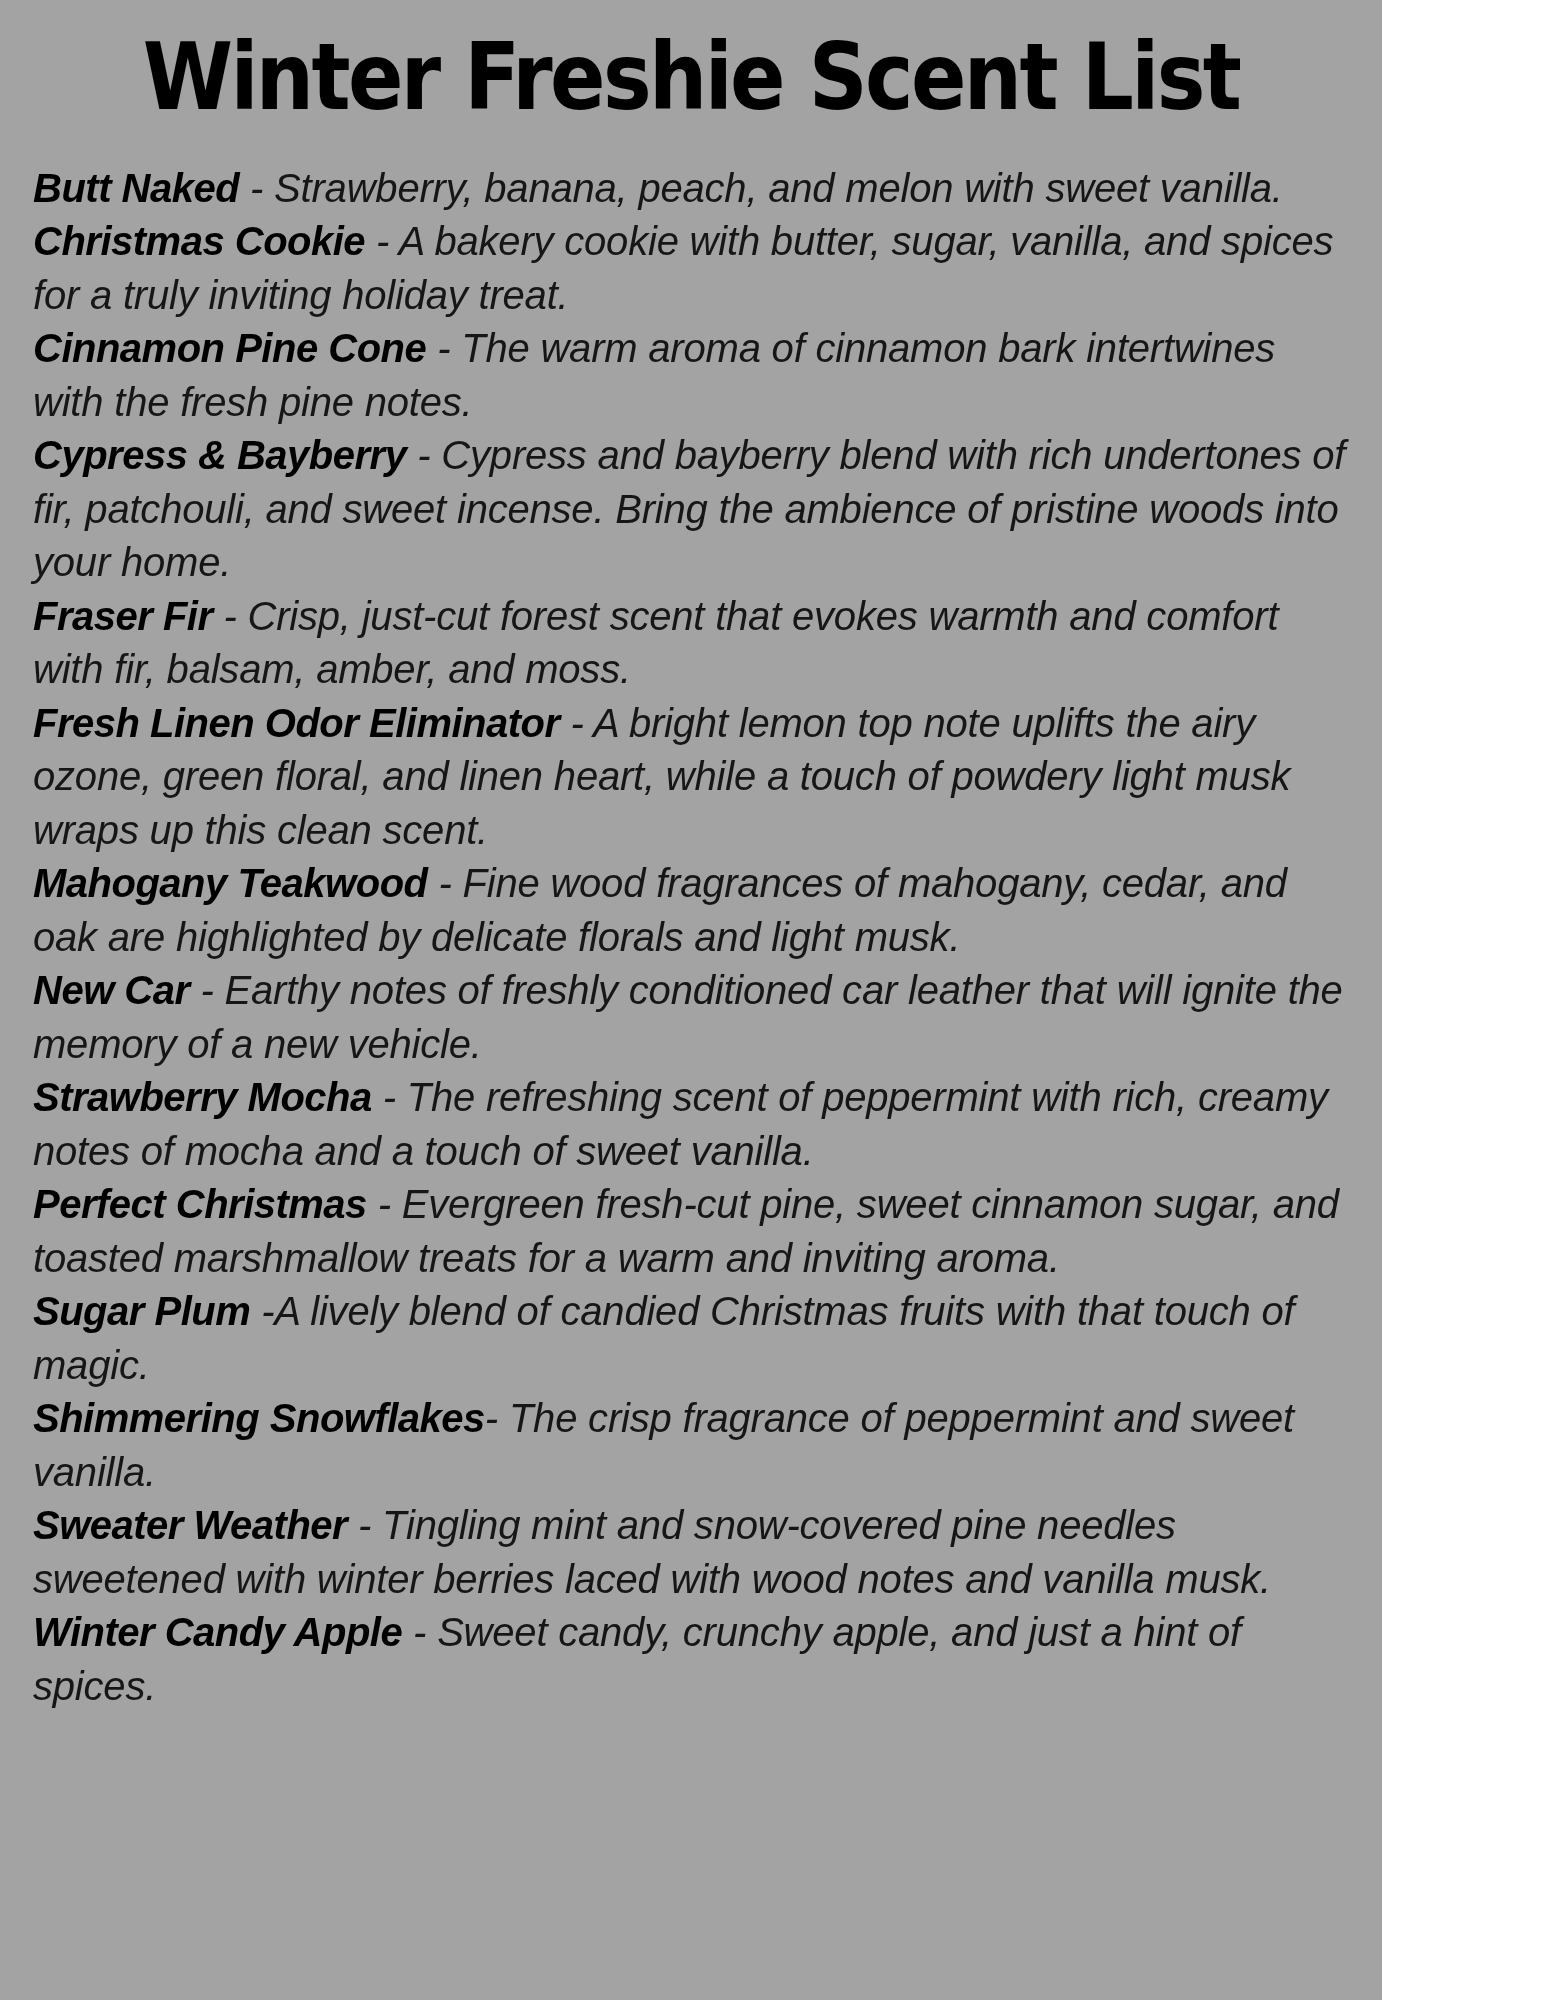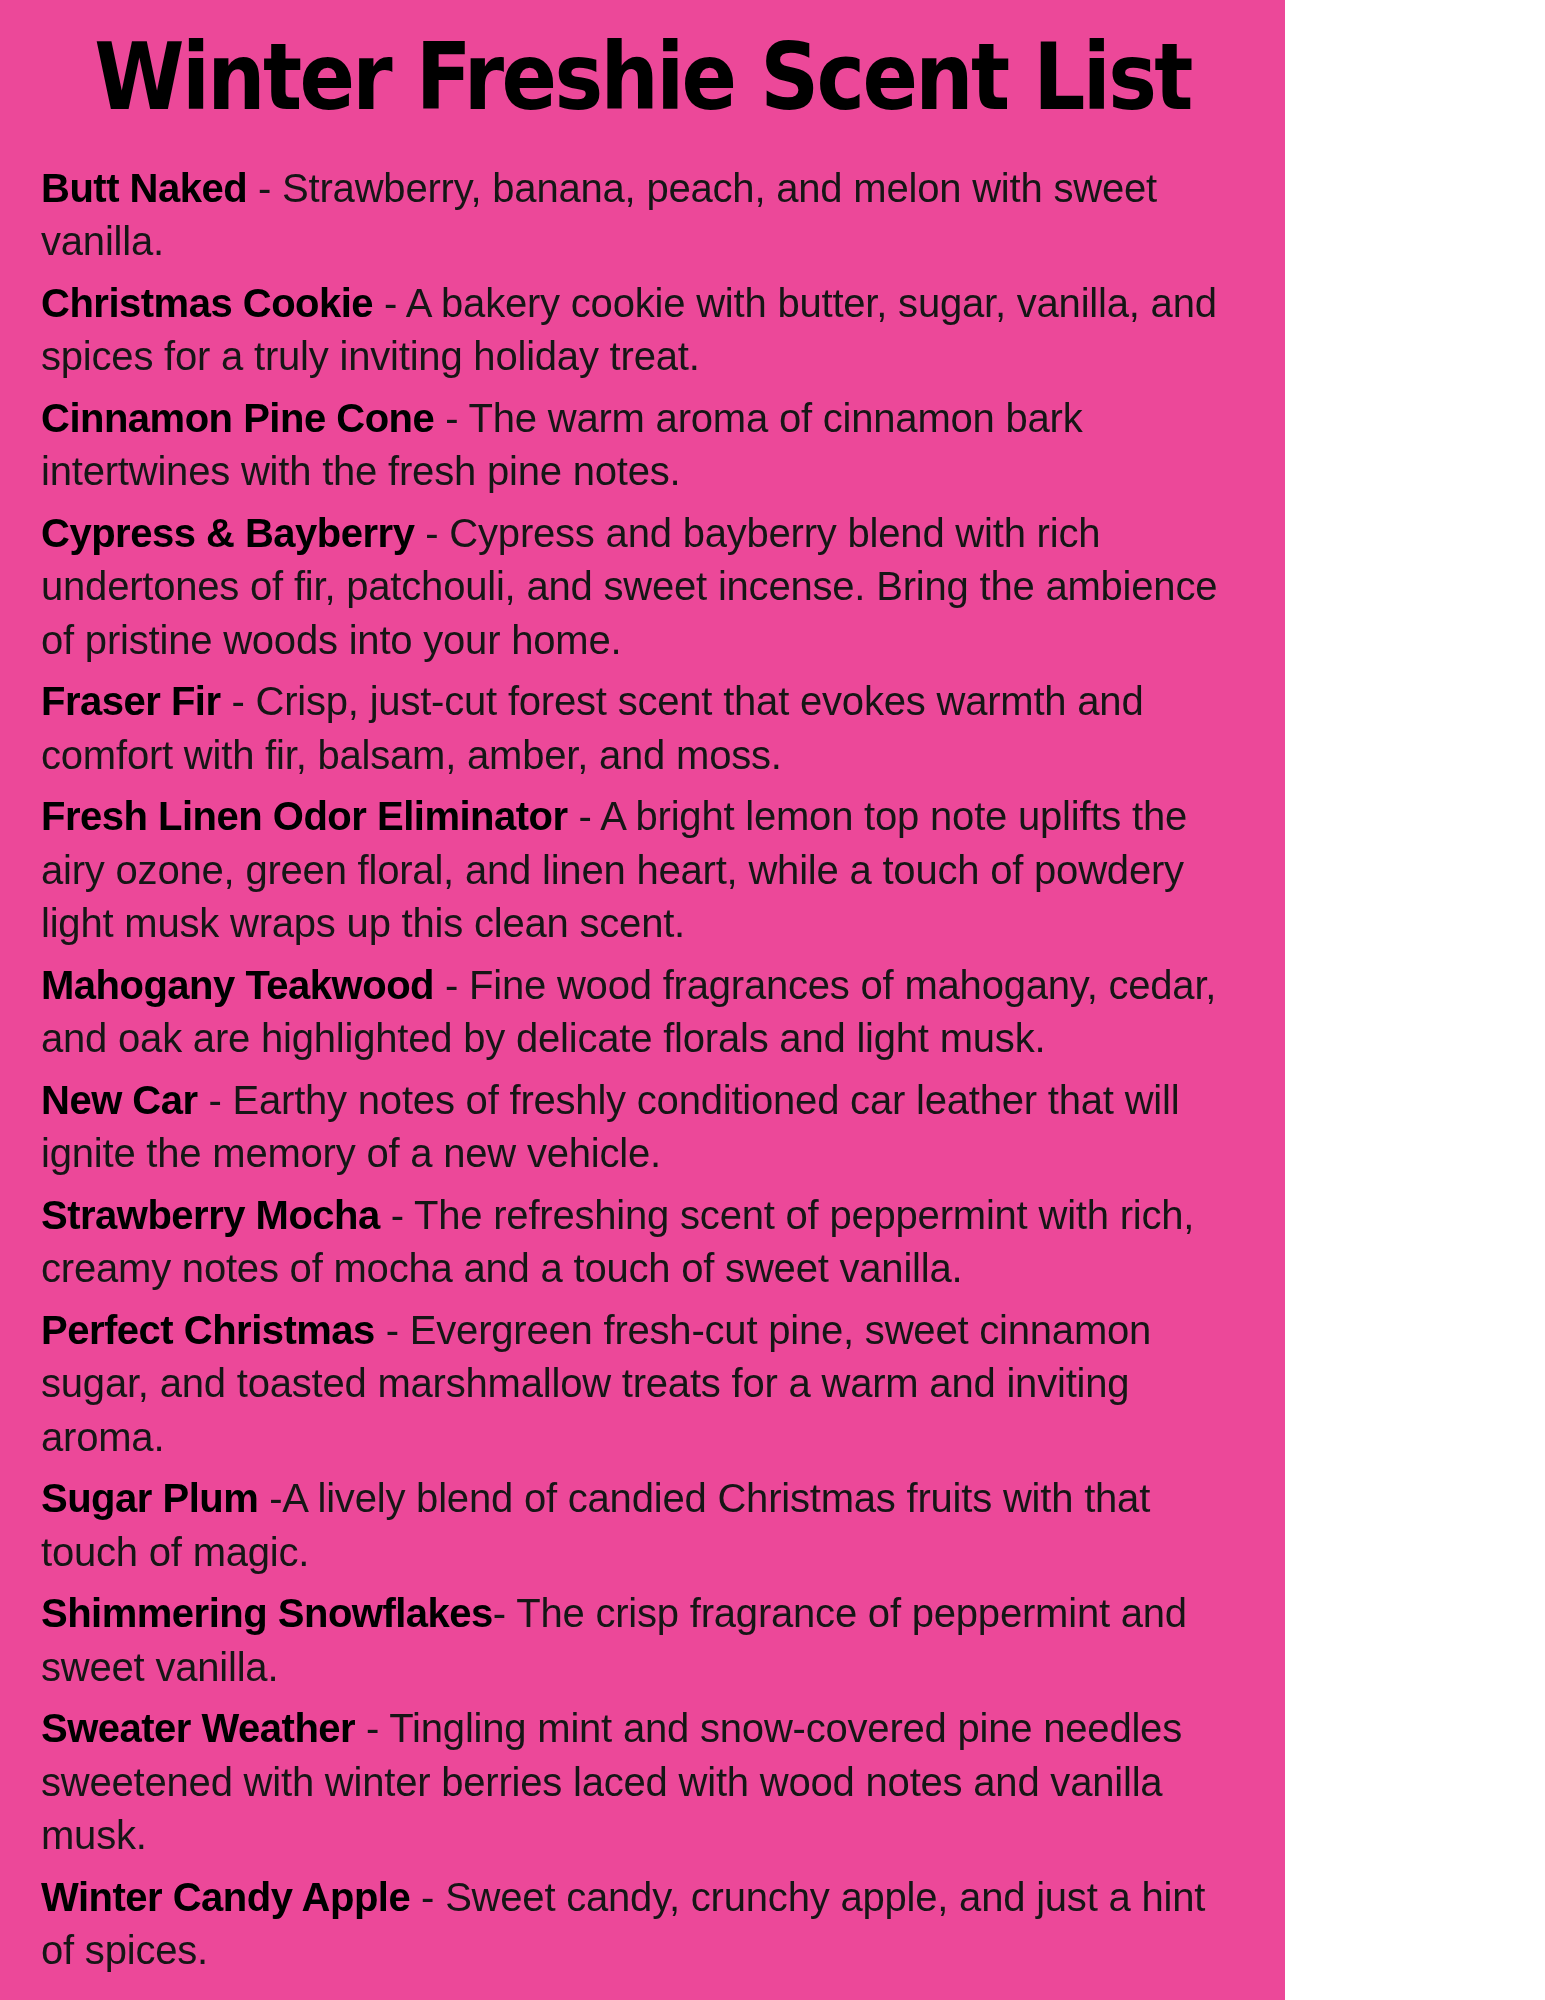--- a/index.html
+++ b/index.html
@@ -1,20 +1,20 @@
 <!DOCTYPE html>
 <html><head>
 <meta charset="utf-8">
 <style>
   html, body { margin: 0; padding: 0; background: #ffffff; }
   .page {
     position: relative;
-    width: 1285px;
+    width: 1382px;
     height: 2000px;
-    background: #ec4899;
+    background: #a3a3a3;
     color: #000000;
     overflow: hidden;
     font-family: "Liberation Sans", sans-serif;
   }
   .page-title {
     margin: 22px 0 28px 0;
     text-align: center;
     font-family: "DejaVu Sans", sans-serif;
     font-weight: 800;
     font-size: 93px;
@@ -26,22 +26,23 @@
     white-space: nowrap;
   }
   .scent-list {
     padding: 0 30px 0 33px;
     font-size: 40px;
     line-height: 53.5px;
     letter-spacing: -0.2px;
     color: #161616;
   }
   .scent-entry {
-    margin: 8px;
+    margin: 0;
     padding: 0;
+    font-style: italic;
   }
   .scent-name {
     font-weight: 700;
     color: #000000;
     letter-spacing: -0.5px;
   }
 </style>
 </head>
 <body>
 

